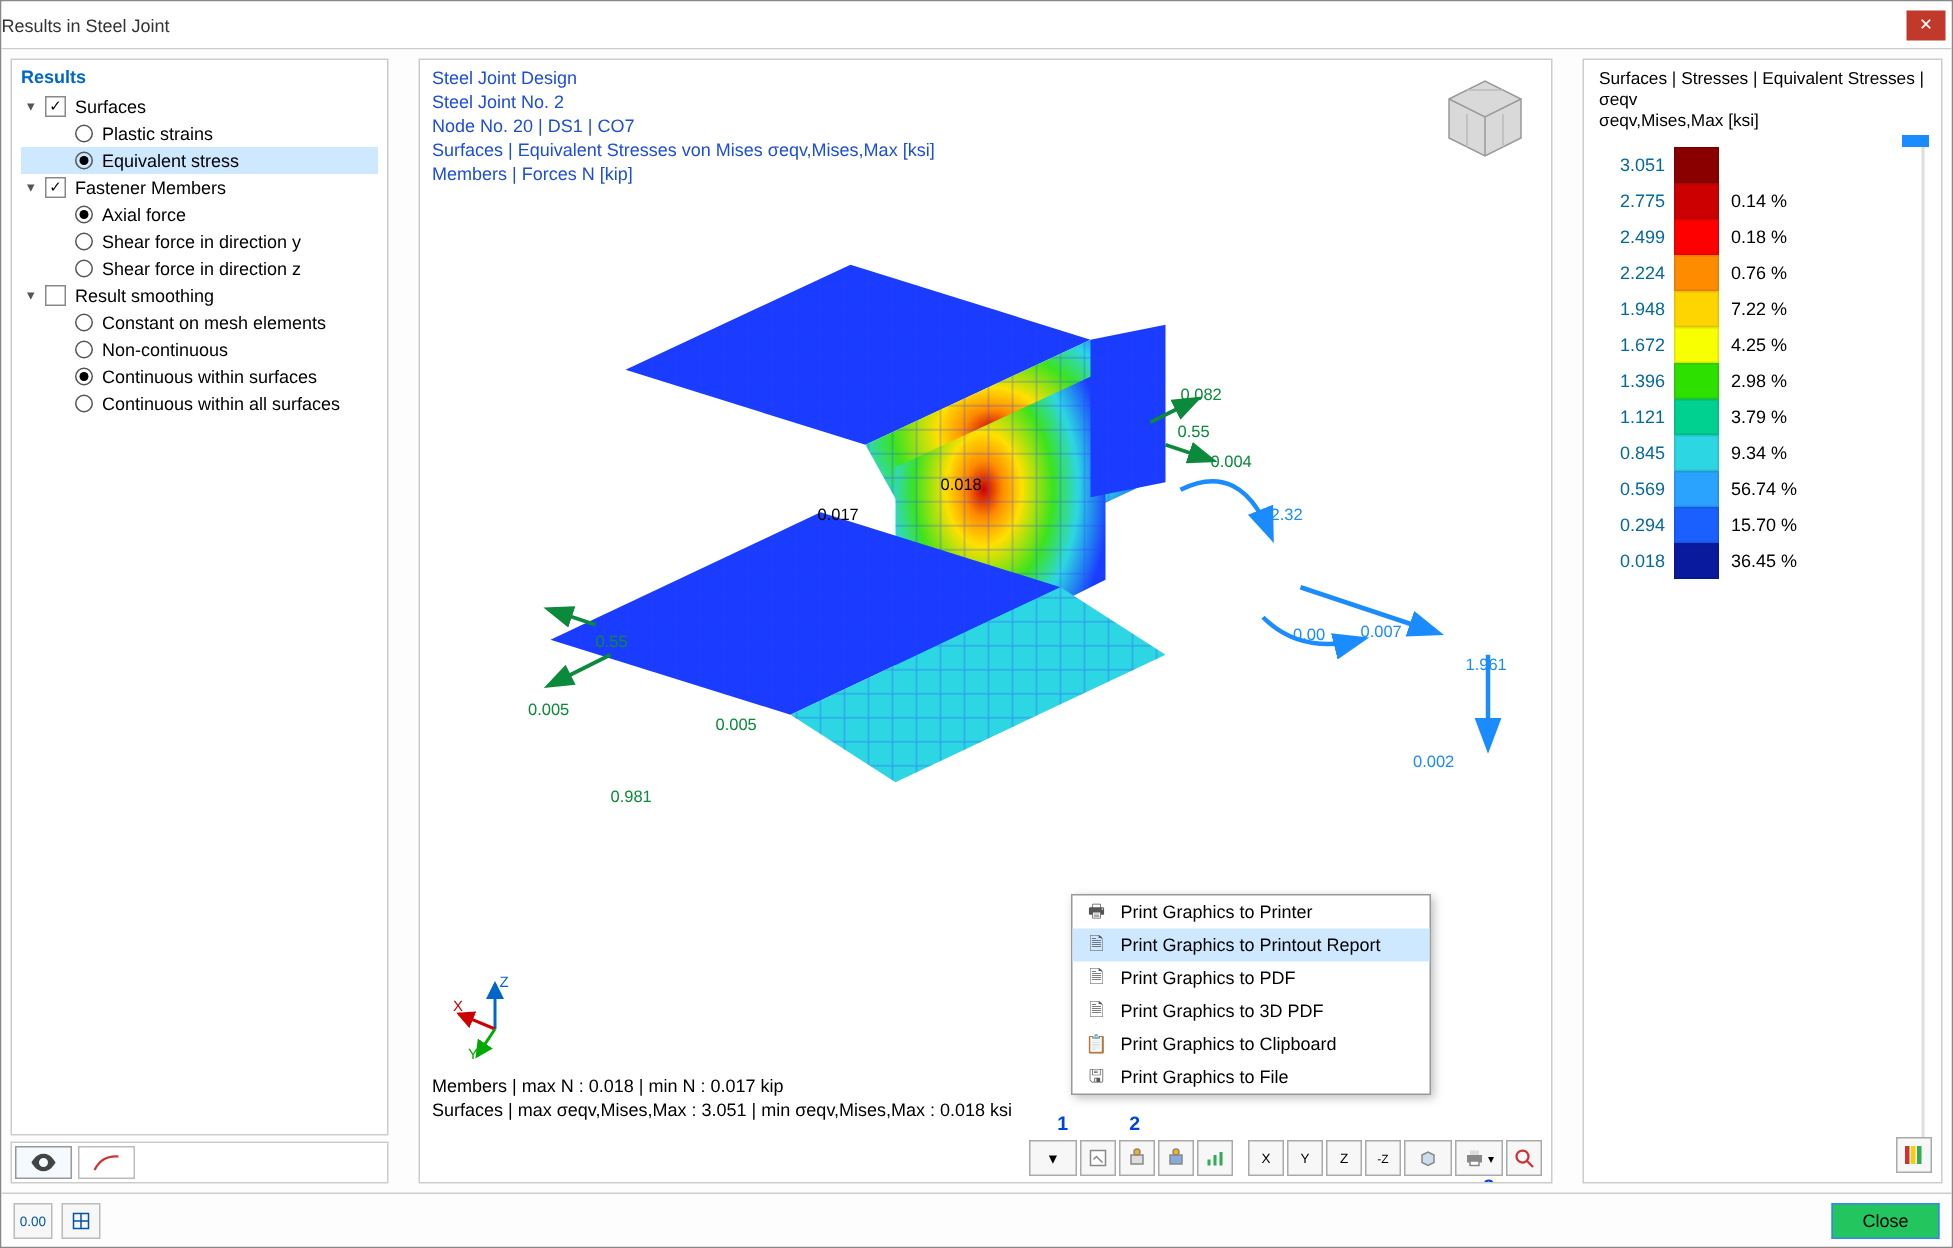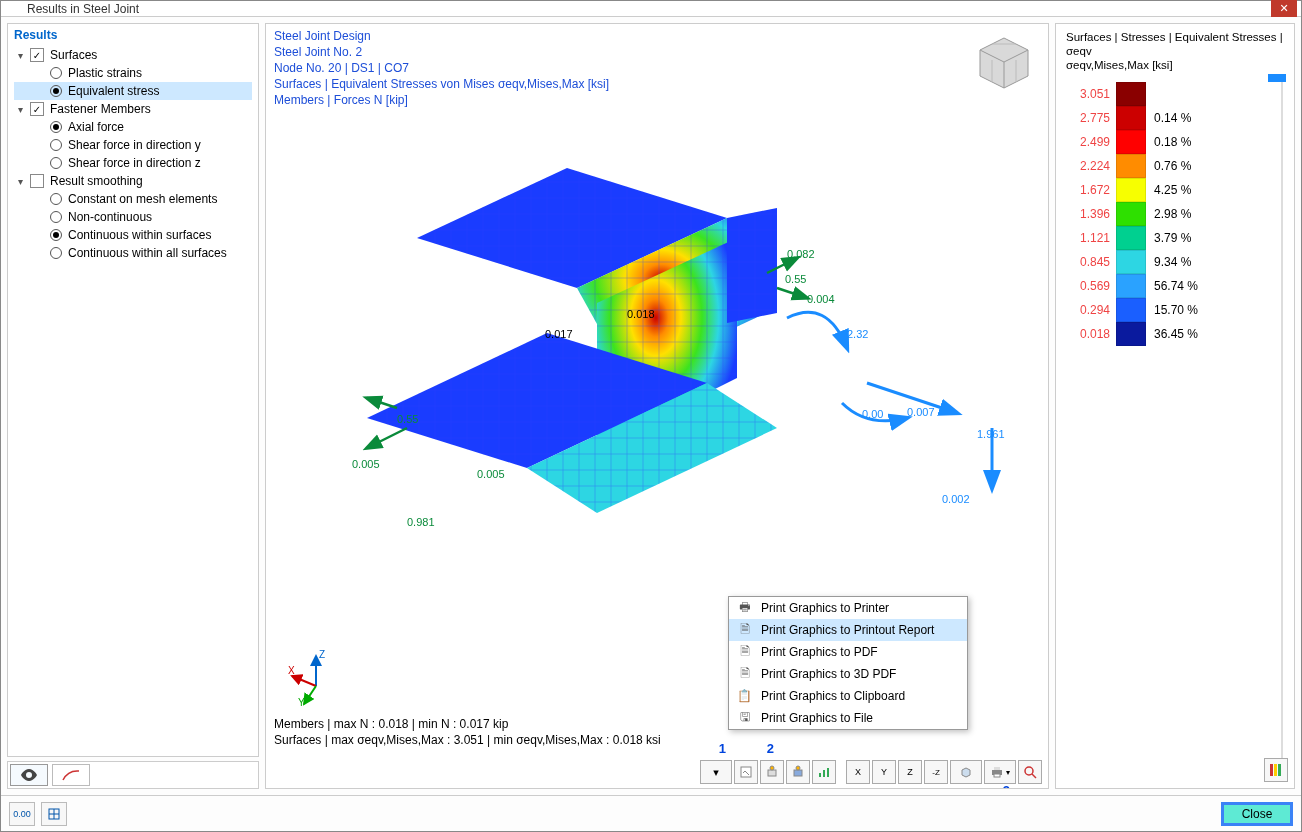--- a/index.html
+++ b/index.html
@@ -1,24 +1,24 @@
 <!DOCTYPE html>
 <html><head>
 <meta charset="utf-8">
 <style>
 * { box-sizing: border-box; margin: 0; padding: 0; font-family: 'Segoe UI', Tahoma, sans-serif; }
 body { background: #f0f0f0; width: 1302px; height: 832px; overflow: hidden; }
 
 .window { width: 1302px; height: 832px; background: #fff; border: 1px solid #888; display: flex; flex-direction: column; }
 
-.titlebar { height: 16px; background: #fff; border-bottom: 1px solid #ccc; display: flex; align-items: center; padding-left: 26px; font-size: 12px; color: #333; gap: 32px; }
+.titlebar { height: 32px; background: #fff; border-bottom: 1px solid #ccc; display: flex; align-items: center; padding-left: 0; font-size: 12px; color: #333; gap: 32px; }
 .titlebar-title { flex: 1; }
 .titlebar-close { width: 26px; height: 20px; background: #c0392b; color: #fff; display: flex; align-items: center; justify-content: center; margin-right: 4px; cursor: pointer; font-size: 11px; }
 
-.client { flex: 1; display: flex; padding: 6px; gap: 6px; background: #fdfdfd; }
+.client { flex: 1; display: flex; padding: 6px; gap: 20px; background: #fdfdfd; }
 
 .sidebar { width: 252px; display: flex; flex-direction: column; }
 .sidebar-main { flex:1; border: 1px solid #ccc; background: #fff; padding: 4px 6px; font-size: 12px; overflow:hidden; }
 .sidebar-title { color: #0066cc; font-weight: bold; margin-bottom: 4px; font-size: 12px; }
 
 .tree-row { display: flex; align-items: center; height: 18px; padding-left: 4px; }
 .tree-row.child { padding-left: 36px; }
 .tree-row.selected { background: #cde8ff; }
 .expander { width: 12px; font-size: 10px; color: #555; }
 .chk { width: 14px; height: 14px; border: 1px solid #888; margin-right: 6px; display:flex; align-items:center; justify-content:center; font-size:10px; color:#000; }
@@ -37,37 +37,37 @@
 
 .vp-bottom-text { position:absolute; bottom:40px; left:8px; font-size:12px; line-height:16px; color:#000; }
 .vp-toolbar { position:absolute; bottom:4px; right:6px; display:flex; align-items:center; gap:2px; }
 .tbtn { width:24px; height:24px; border:1px solid #aaa; background:#f7f7f7; display:flex; align-items:center; justify-content:center; font-size:11px; }
 .tbtn.dd { width:32px; }
 .tnum { color:#0044dd; font-weight:bold; font-size:13px; position:absolute; }
 
 .legend { width: 240px; border:1px solid #ccc; background:#fff; padding:6px 10px; font-size:12px; position:relative; }
 .legend-title { font-size:11.5px; line-height:14px; margin-bottom:10px; }
 .legend-row { display:flex; align-items:center; height:24px; }
-.legend-val { width:44px; text-align:right; color:#ef4444; }
+.legend-val { width:44px; text-align:right; color:#0369a1; }
 .legend-swatch { width:30px; height:24px; margin:0 8px 0 6px; border:1px solid rgba(0,0,0,0.1); }
 .legend-pct { color:#000; }
 .legend-slider { position:absolute; right:10px; top:50px; bottom:20px; width:4px; }
 .legend-slider-bar { position:absolute; top:8px; bottom:8px; left:1px; width:2px; background:#ddd; }
 .legend-chip { position:absolute; right:-2px; width:18px; height:8px; background:#1a8cff; }
 
 .context-menu { position:absolute; bottom:58px; right:80px; width:240px; background:#fff; border:1px solid #999; box-shadow:2px 2px 6px rgba(0,0,0,0.25); font-size:12px; z-index:50; }
 .ctx-row { display:flex; align-items:center; height:22px; padding:0 8px; gap:8px; }
 .ctx-row.hover { background:#cde8ff; }
 .ctx-icon { width:16px; text-align:center; color:#555; }
 
 .footer { height:36px; border-top:1px solid #ccc; display:flex; align-items:center; padding:4px 8px; gap:8px; background:#fdfdfd; }
 .footer-left { display:flex; gap:6px; }
 .fbtn { width:26px; height:24px; border:1px solid #bbb; background:#f7f7f7; display:flex; align-items:center; justify-content:center; }
 .footer-spacer { flex:1; }
-.close-btn { width:72px; height:24px; border:3px solid #3b82f6; background:#5eead4; font-size:12px; }
+.close-btn { width:72px; height:24px; border:1px solid #3b82f6; background:#22c55e; font-size:12px; }
 
 .axis-gizmo { position:absolute; bottom:80px; left:20px; width:60px; height:60px; }
 
 .fea-model { position:absolute; left:50%; top:44%; transform:translate(-50%,-50%); }
 </style>
 </head>
 <body>
 
 <div class="window">
   <div class="titlebar">
@@ -380,20 +380,25 @@
             <span class="legend-val">2.499</span>
             <span class="legend-swatch" style="background:#ff0000"></span>
             <span class="legend-pct">0.18 %</span>
           </div>
           <div class="legend-row">
             <span class="legend-val">2.224</span>
             <span class="legend-swatch" style="background:#ff8c00"></span>
             <span class="legend-pct">0.76 %</span>
           </div>
           <div class="legend-row">
+            <span class="legend-val">1.948</span>
+            <span class="legend-swatch" style="background:#ffd500"></span>
+            <span class="legend-pct">7.22 %</span>
+          </div>
+          <div class="legend-row">
             <span class="legend-val">1.672</span>
             <span class="legend-swatch" style="background:#f7ff00"></span>
             <span class="legend-pct">4.25 %</span>
           </div>
           <div class="legend-row">
             <span class="legend-val">1.396</span>
             <span class="legend-swatch" style="background:#2ee000"></span>
             <span class="legend-pct">2.98 %</span>
           </div>
           <div class="legend-row">

